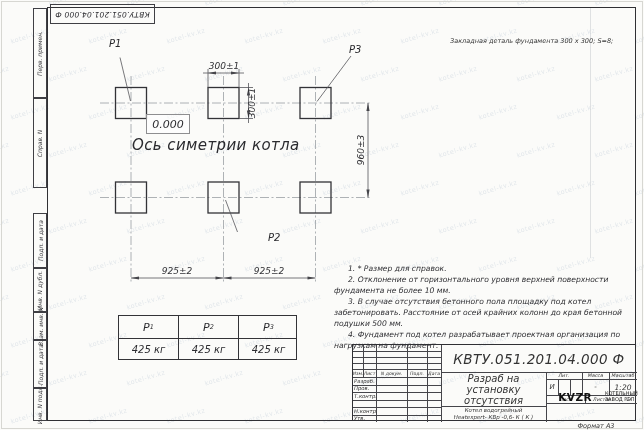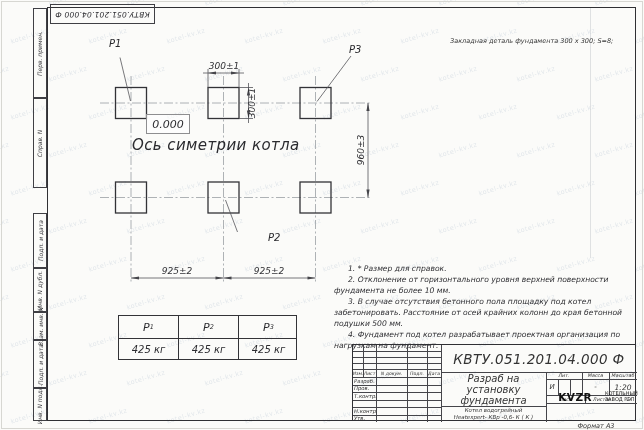--- a/index.html
+++ b/index.html
@@ -328,21 +328,21 @@
     <div class="t" style="left:1px;top:47px;width:22px;height:7.5px;font-size:5.3px;justify-content:flex-start;">Т.контр.</div>
     <div class="t" style="left:1px;top:54.5px;width:22px;height:7.5px;font-size:5.3px;justify-content:flex-start;"></div>
     <div class="t" style="left:1px;top:62px;width:22px;height:7.5px;font-size:5.3px;justify-content:flex-start;">Н.контр.</div>
     <div class="t" style="left:1px;top:69.5px;width:22px;height:7.5px;font-size:5.3px;justify-content:flex-start;">Утв.</div>
 
     <div class="t desig" style="left:88px;top:0;width:196px;height:27px;">КВТУ.051.201.04.000  Ф</div>
 
     <div class="t ttl" style="left:88px;top:27px;width:105px;height:34px;flex-direction:column;">
       <span>Разраб на</span>
       <span>установку</span>
-      <span>фундамента</span>
+      <span>отсутствия</span>
     </div>
 
     <div class="t prod" style="left:88px;top:61px;width:105px;height:16px;flex-direction:column;">
       <span>Котел водогрейный</span>
       <span>Heatexpert- КВр -0,6- К ( К )</span>
     </div>
 
     <div class="t" style="left:193px;top:27px;width:36px;height:7px;font-size:4.8px;">Лит.</div>
     <div class="t" style="left:229px;top:27px;width:27px;height:7px;font-size:4.8px;">Масса</div>
     <div class="t" style="left:256px;top:27px;width:28px;height:7px;font-size:4.8px;">Масштаб</div>

